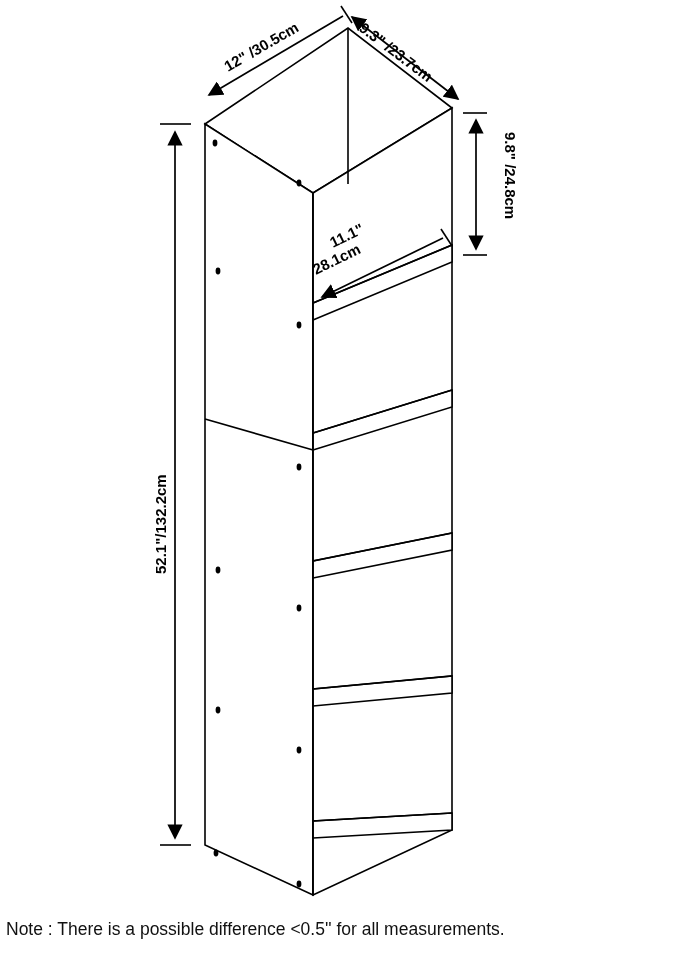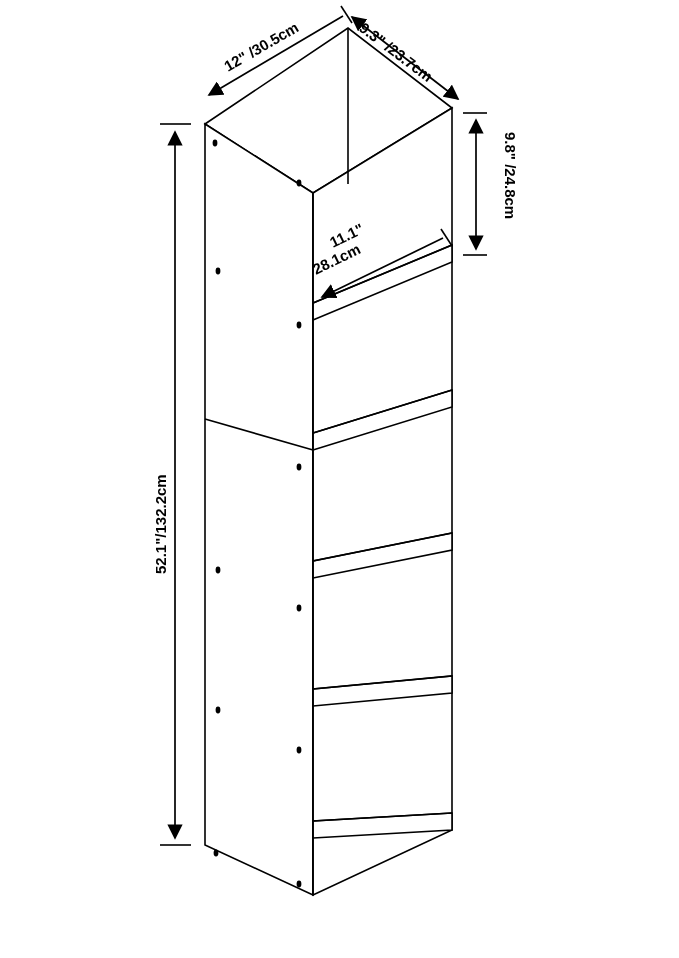--- a/index.html
+++ b/index.html
@@ -169,14 +169,15 @@
 
     <g>
       <line class="tick" x1="160" y1="124" x2="191" y2="124"></line>
       <line class="tick" x1="160" y1="845" x2="191" y2="845"></line>
       <line class="dimline" x1="175" y1="132" x2="175" y2="838" marker-start="url(#arrowStart)" marker-end="url(#arrowEnd)"></line>
       <text class="dim-text" transform="rotate(-90 166 574)" x="166" y="574">52.1"/132.2cm</text>
     </g>
 
   </svg>
 
+  <div class="note">Note : There is a possible difference &lt;0.5'' for all measurements.</div>
 
 </div>
 
 </body></html>

